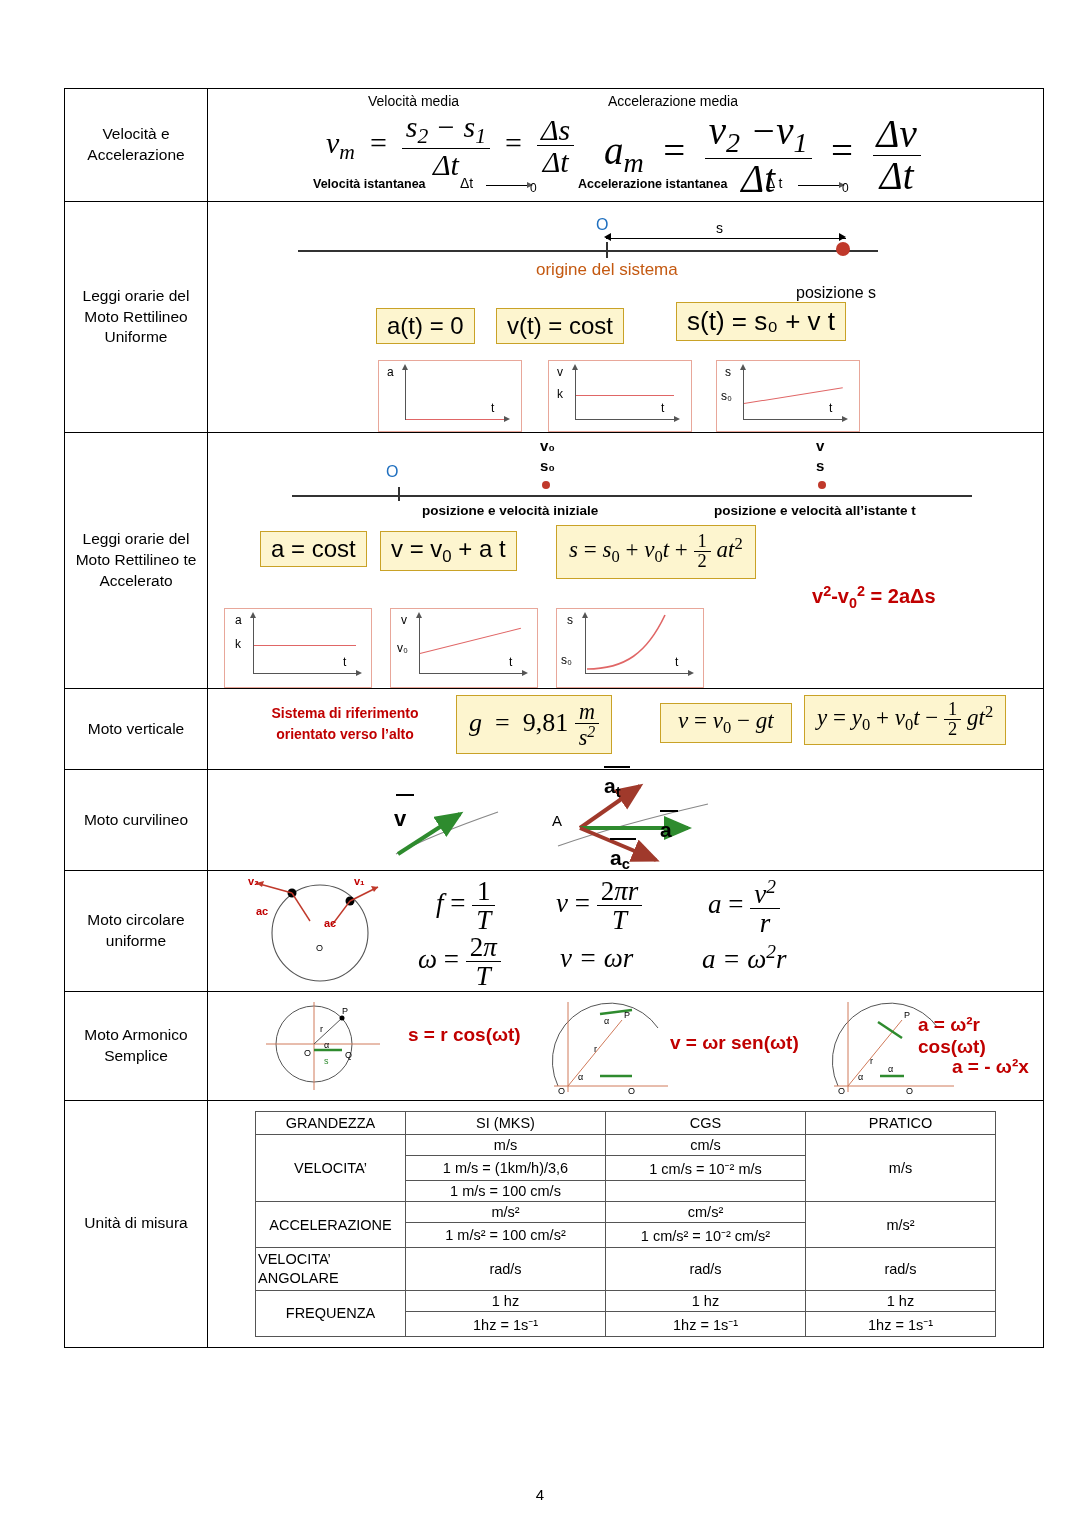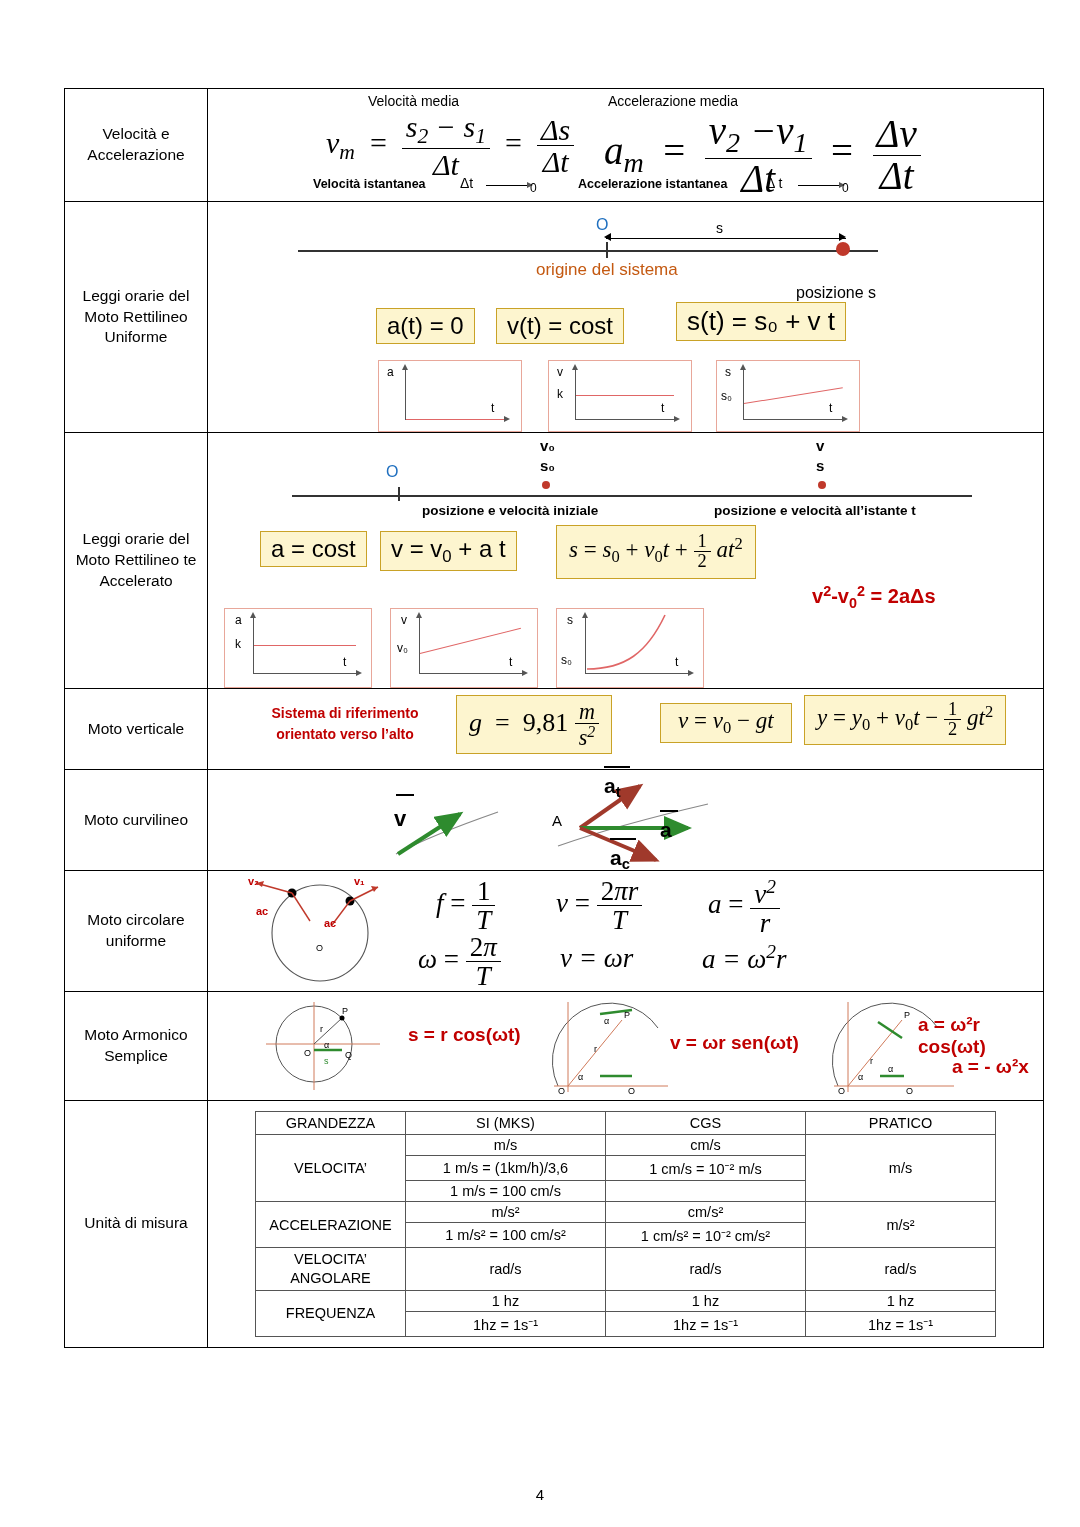--- a/index.html
+++ b/index.html
@@ -434,21 +434,21 @@
                 <td style="border:1px solid #555;text-align:center;padding:2px;">m/s²</td>
                 <td style="border:1px solid #555;text-align:center;padding:2px;">cm/s²</td>
                 <td rowspan="2" style="border:1px solid #555;text-align:center;">m/s²</td>
               </tr>
               <tr>
                 <td style="border:1px solid #555;text-align:center;padding:2px;">1 m/s² = 100 cm/s²</td>
                 <td style="border:1px solid #555;text-align:center;padding:2px;">1 cm/s² = 10⁻² cm/s²</td>
               </tr>
 
               <tr>
-                <td style="border:1px solid #555;text-align:center;padding:2px;line-height:1.3;">VELOCITA’ ANGOLARE</td>
+                <td style="border:1px solid #555;text-align:left;padding:2px;line-height:1.3;">VELOCITA’ ANGOLARE</td>
                 <td style="border:1px solid #555;text-align:center;padding:2px;">rad/s</td>
                 <td style="border:1px solid #555;text-align:center;padding:2px;">rad/s</td>
                 <td style="border:1px solid #555;text-align:center;padding:2px;">rad/s</td>
               </tr>
 
               <tr>
                 <td rowspan="2" style="border:1px solid #555;text-align:center;">FREQUENZA</td>
                 <td style="border:1px solid #555;text-align:center;padding:2px;">1 hz</td>
                 <td style="border:1px solid #555;text-align:center;padding:2px;">1 hz</td>
                 <td style="border:1px solid #555;text-align:center;padding:2px;">1 hz</td>

